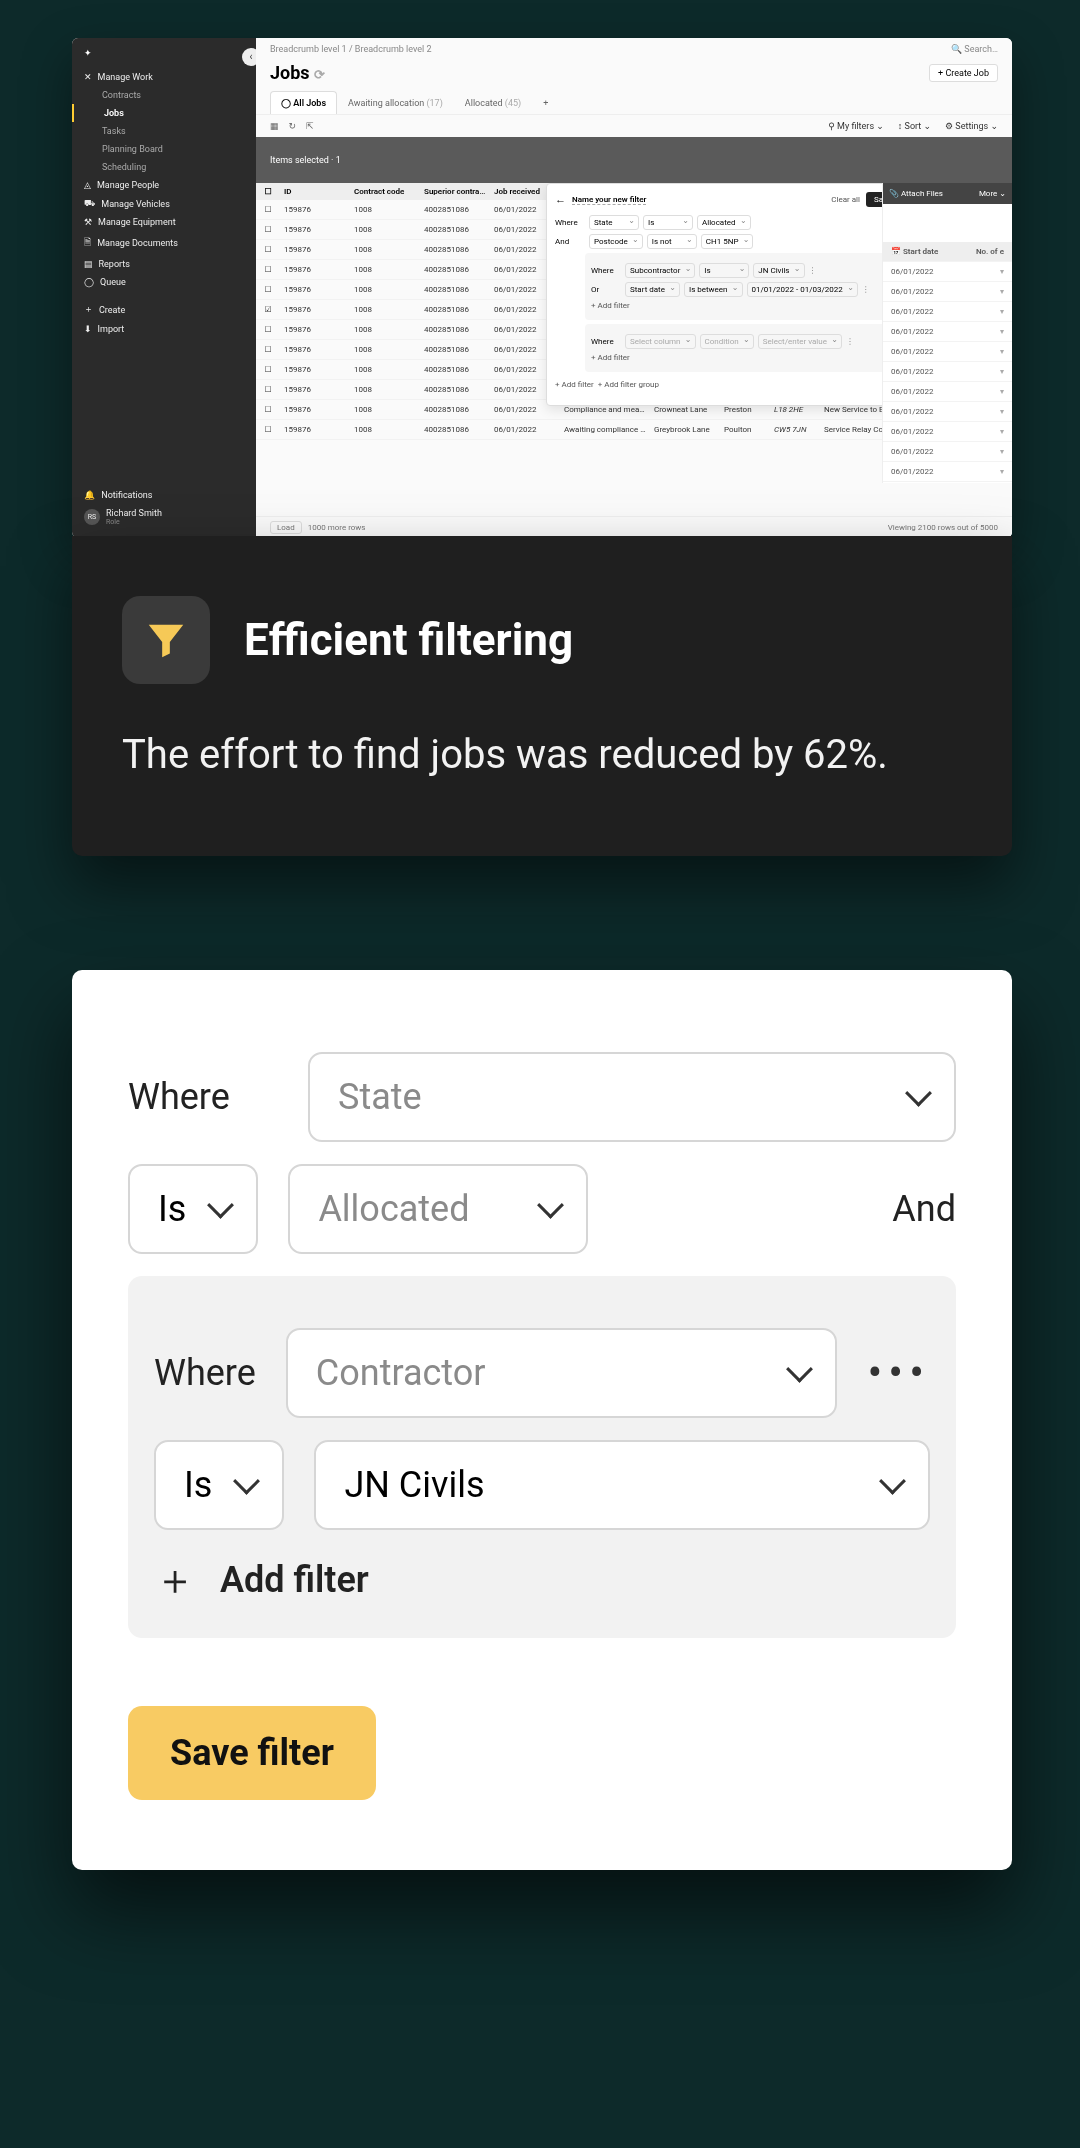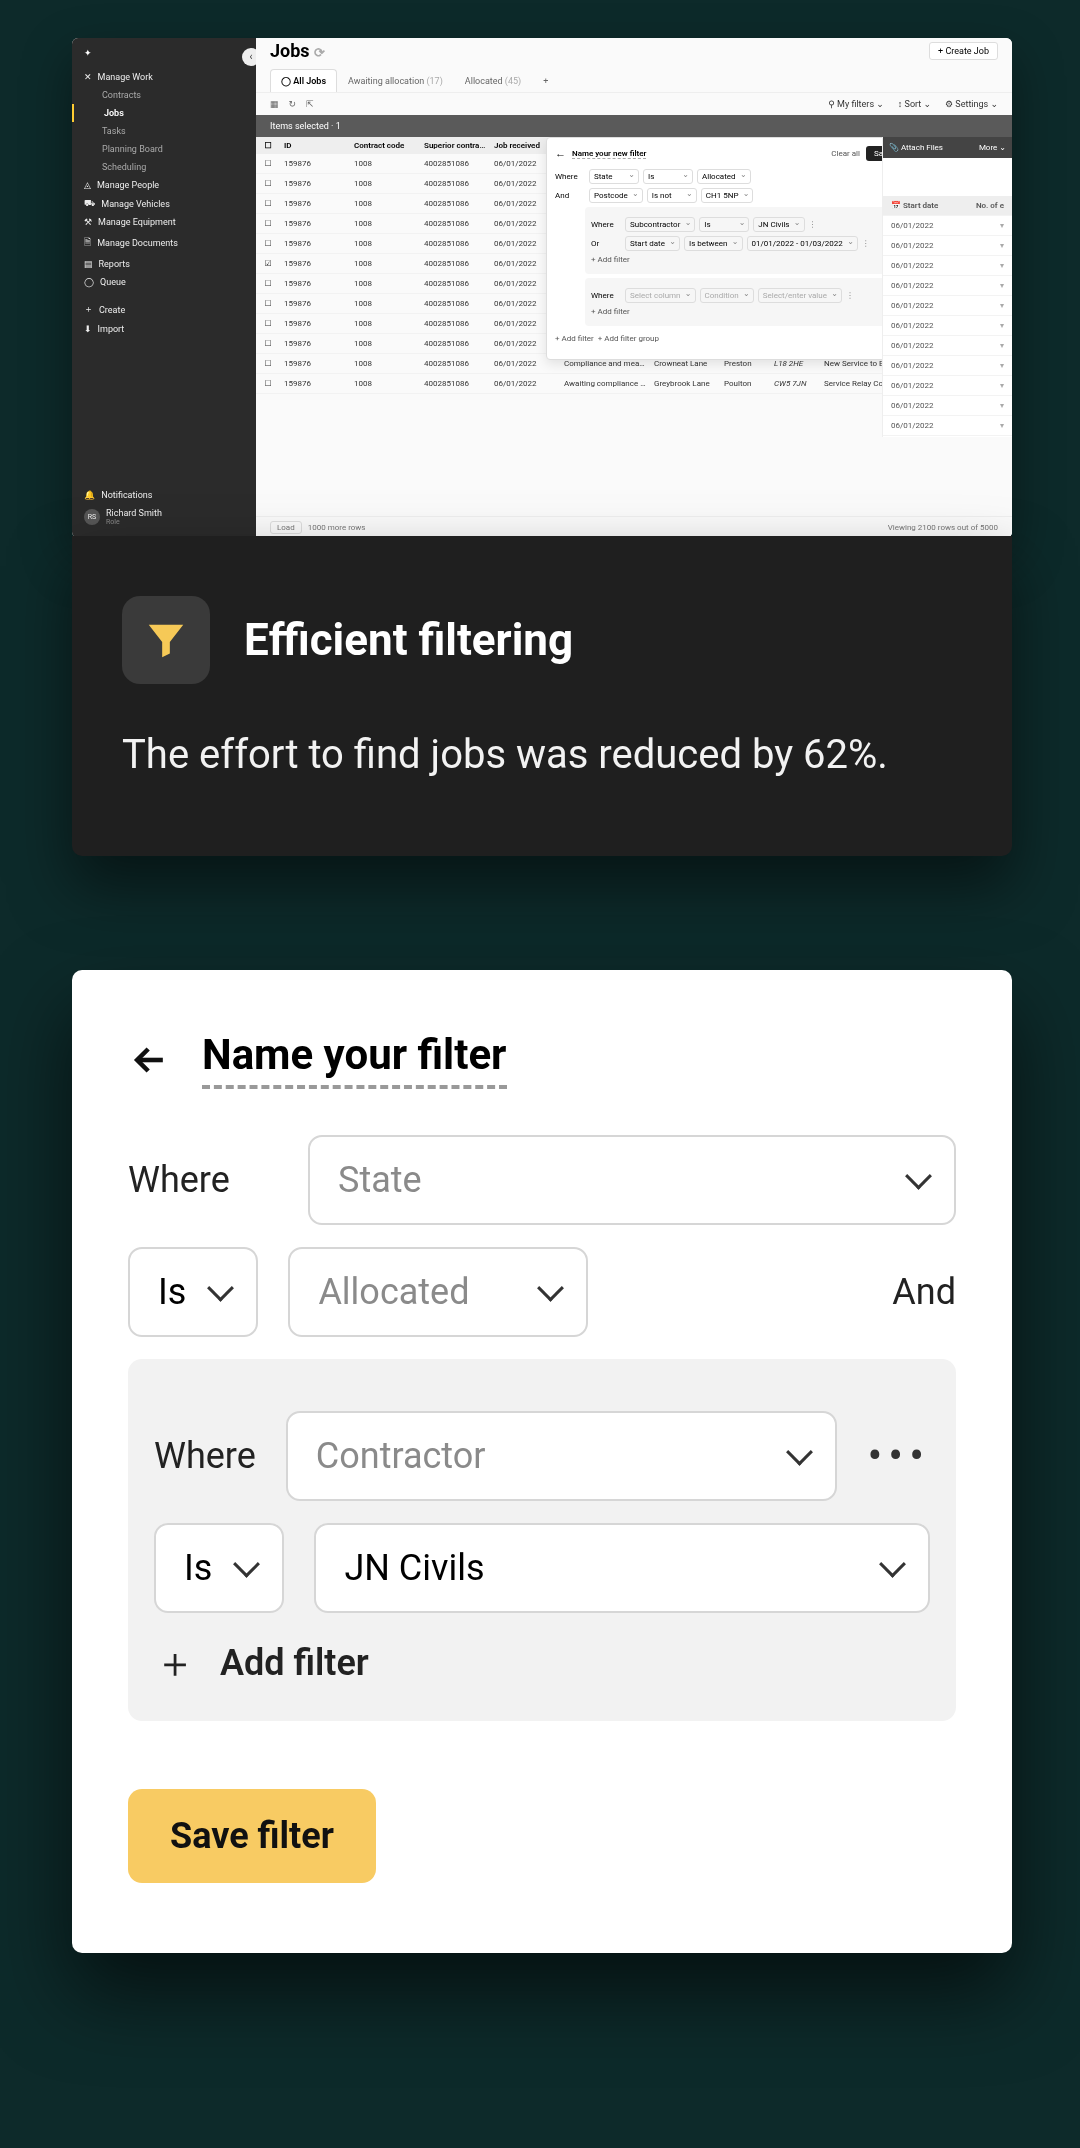--- a/index.html
+++ b/index.html
@@ -21,21 +21,21 @@
   .head { padding:2px 14px 8px; display:flex; justify-content:space-between; align-items:center;}
   .head h1 { font-size:18px; font-weight:700;}
   .btn-tiny { font-size:9px; padding:3px 8px; border:1px solid #ddd; border-radius:3px; background:#fff;}
   .tabs-s { display:flex; gap:0; padding:0 14px; font-size:9px; border-bottom:1px solid #eee;}
   .tab-s { padding:6px 10px; border:1px solid transparent; border-bottom:none; color:#666;}
   .tab-s.act { border-color:#ddd; border-radius:4px 4px 0 0; background:#fff; font-weight:600; color:#000;padding-left:10px;}
   .tab-s .n{ color:#aaa;}
   .toolbar-s { padding:6px 14px; display:flex; justify-content:space-between; font-size:9px;}
   .tool-ico { display:flex; gap:10px; color:#666;}
   .tool-r { display:flex; gap:14px; color:#333;}
-  .sel-bar { margin:0 0px; padding:6px 14px; background:#5a5a5a; color:#fff; font-size:9px;}
+  .sel-bar { margin:0 0px; padding:18px 14px; background:#5a5a5a; color:#fff; font-size:9px;}
   
   .grid-wrap { position:relative; height:300px; overflow:hidden;}
   .tbl-head { display:flex; font-size:8px; font-weight:600; background:#eee; padding:4px 0;}
   .tbl-head span, .row-s span { width:70px; padding:0 4px; white-space:nowrap; overflow:hidden; text-overflow:ellipsis;}
   .tbl-head .ck, .row-s .ck { width:24px; text-align:center;}
   .row-s { display:flex; font-size:8px; padding:5px 0; border-bottom:1px solid #f2f2f2; color:#333;}
   .row-s.cut span:nth-child(n+6){ visibility:hidden;}
   
   .filter-pop { position:absolute; top:0; left:290px; width:380px; background:#fff; border:1px solid #ddd; border-radius:4px; box-shadow:0 4px 12px rgba(0,0,0,.1); font-size:8px; padding:8px;}
   .fp-head { display:flex; align-items:center; gap:6px; margin-bottom:8px;}
@@ -117,20 +117,24 @@
         <span style="background:#555;border-radius:50%;width:16px;height:16px;display:inline-flex;align-items:center;justify-content:center;font-size:7px;">RS</span>
         <span>
           <div>Richard Smith</div>
           <div style="font-size:7px;color:#888;">Role</div>
         </span>
       </div>
     </div>
   </div>
 
   <div class="shot-main">
+    <div class="crumb">
+      <span>Breadcrumb level 1 / Breadcrumb level 2</span>
+      <span>🔍 <span>Search…</span></span>
+    </div>
     <div class="head">
       <h1><span>Jobs</span> <span style="color:#aaa;font-size:13px;">⟳</span></h1>
       <span class="btn-tiny">+  Create Job</span>
     </div>
     <div class="tabs-s">
       <div class="tab-s act">◯ <span>All Jobs</span></div>
       <div class="tab-s"><span>Awaiting allocation</span> <span class="n">(17)</span></div>
       <div class="tab-s"><span>Allocated</span> <span class="n">(45)</span></div>
       <div class="tab-s">+</div>
     </div>
@@ -436,29 +440,20 @@
       <svg width="46" height="46" viewBox="0 0 24 24" fill="#f6c957">
           <path d="M3 4h18l-7 9v6l-4 2v-8L3 4z"></path>
         </svg>
     </div>
     <h2>Efficient filtering</h2>
   </div>
   <p class="feat-body">The effort to find jobs was reduced by 62%.</p>
 </div>
 
 <div class="card-white">
-  <div class="cw-head">
-    <span class="cw-back">
-      <svg width="44" height="44" viewBox="0 0 24 24" fill="none" stroke="#111" stroke-width="2.5">
-          <path d="M19 12H5"></path>
-          <path d="M11 18l-6-6 6-6"></path>
-        </svg>
-    </span>
-    <span class="cw-title">Name your filter</span>
-  </div>
 
   <div class="cw-row">
     <span class="cw-lbl">Where</span>
     <span class="cw-sel ph wide">State</span>
   </div>
   <div class="cw-row">
     <span class="cw-sel">Is</span>
     <span class="cw-sel ph med">Allocated</span>
     <span class="cw-and">And</span>
   </div>

